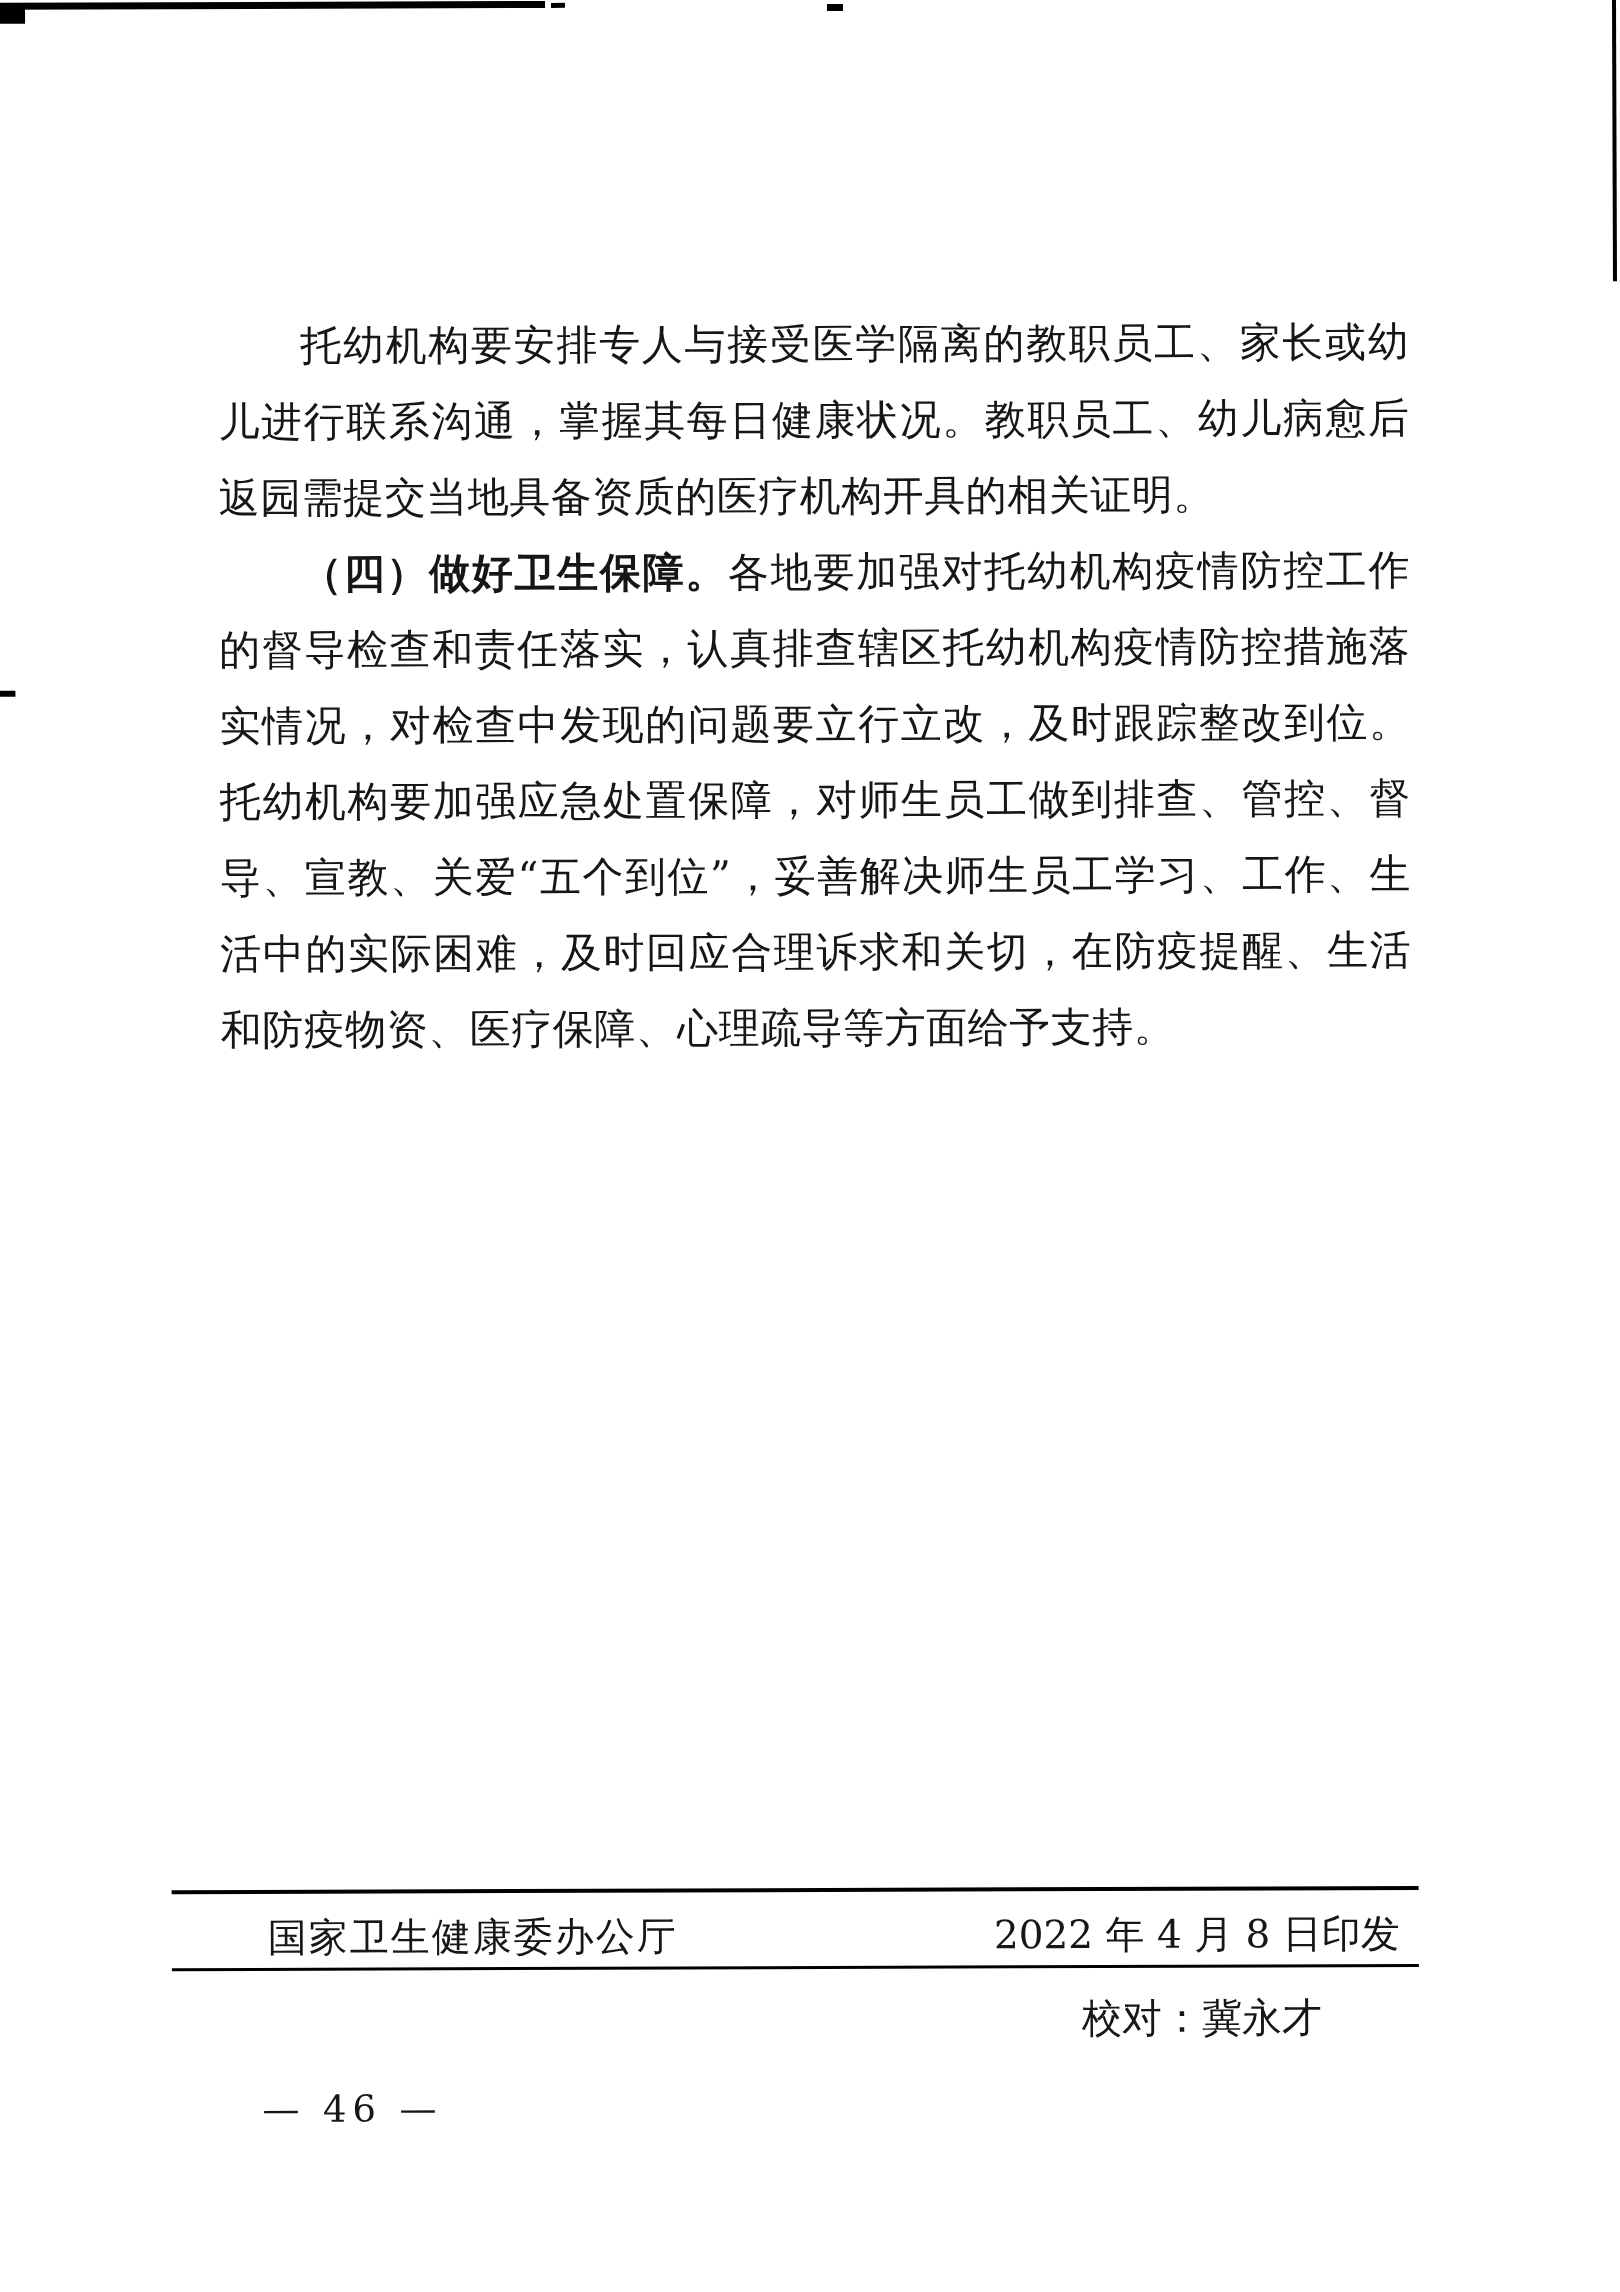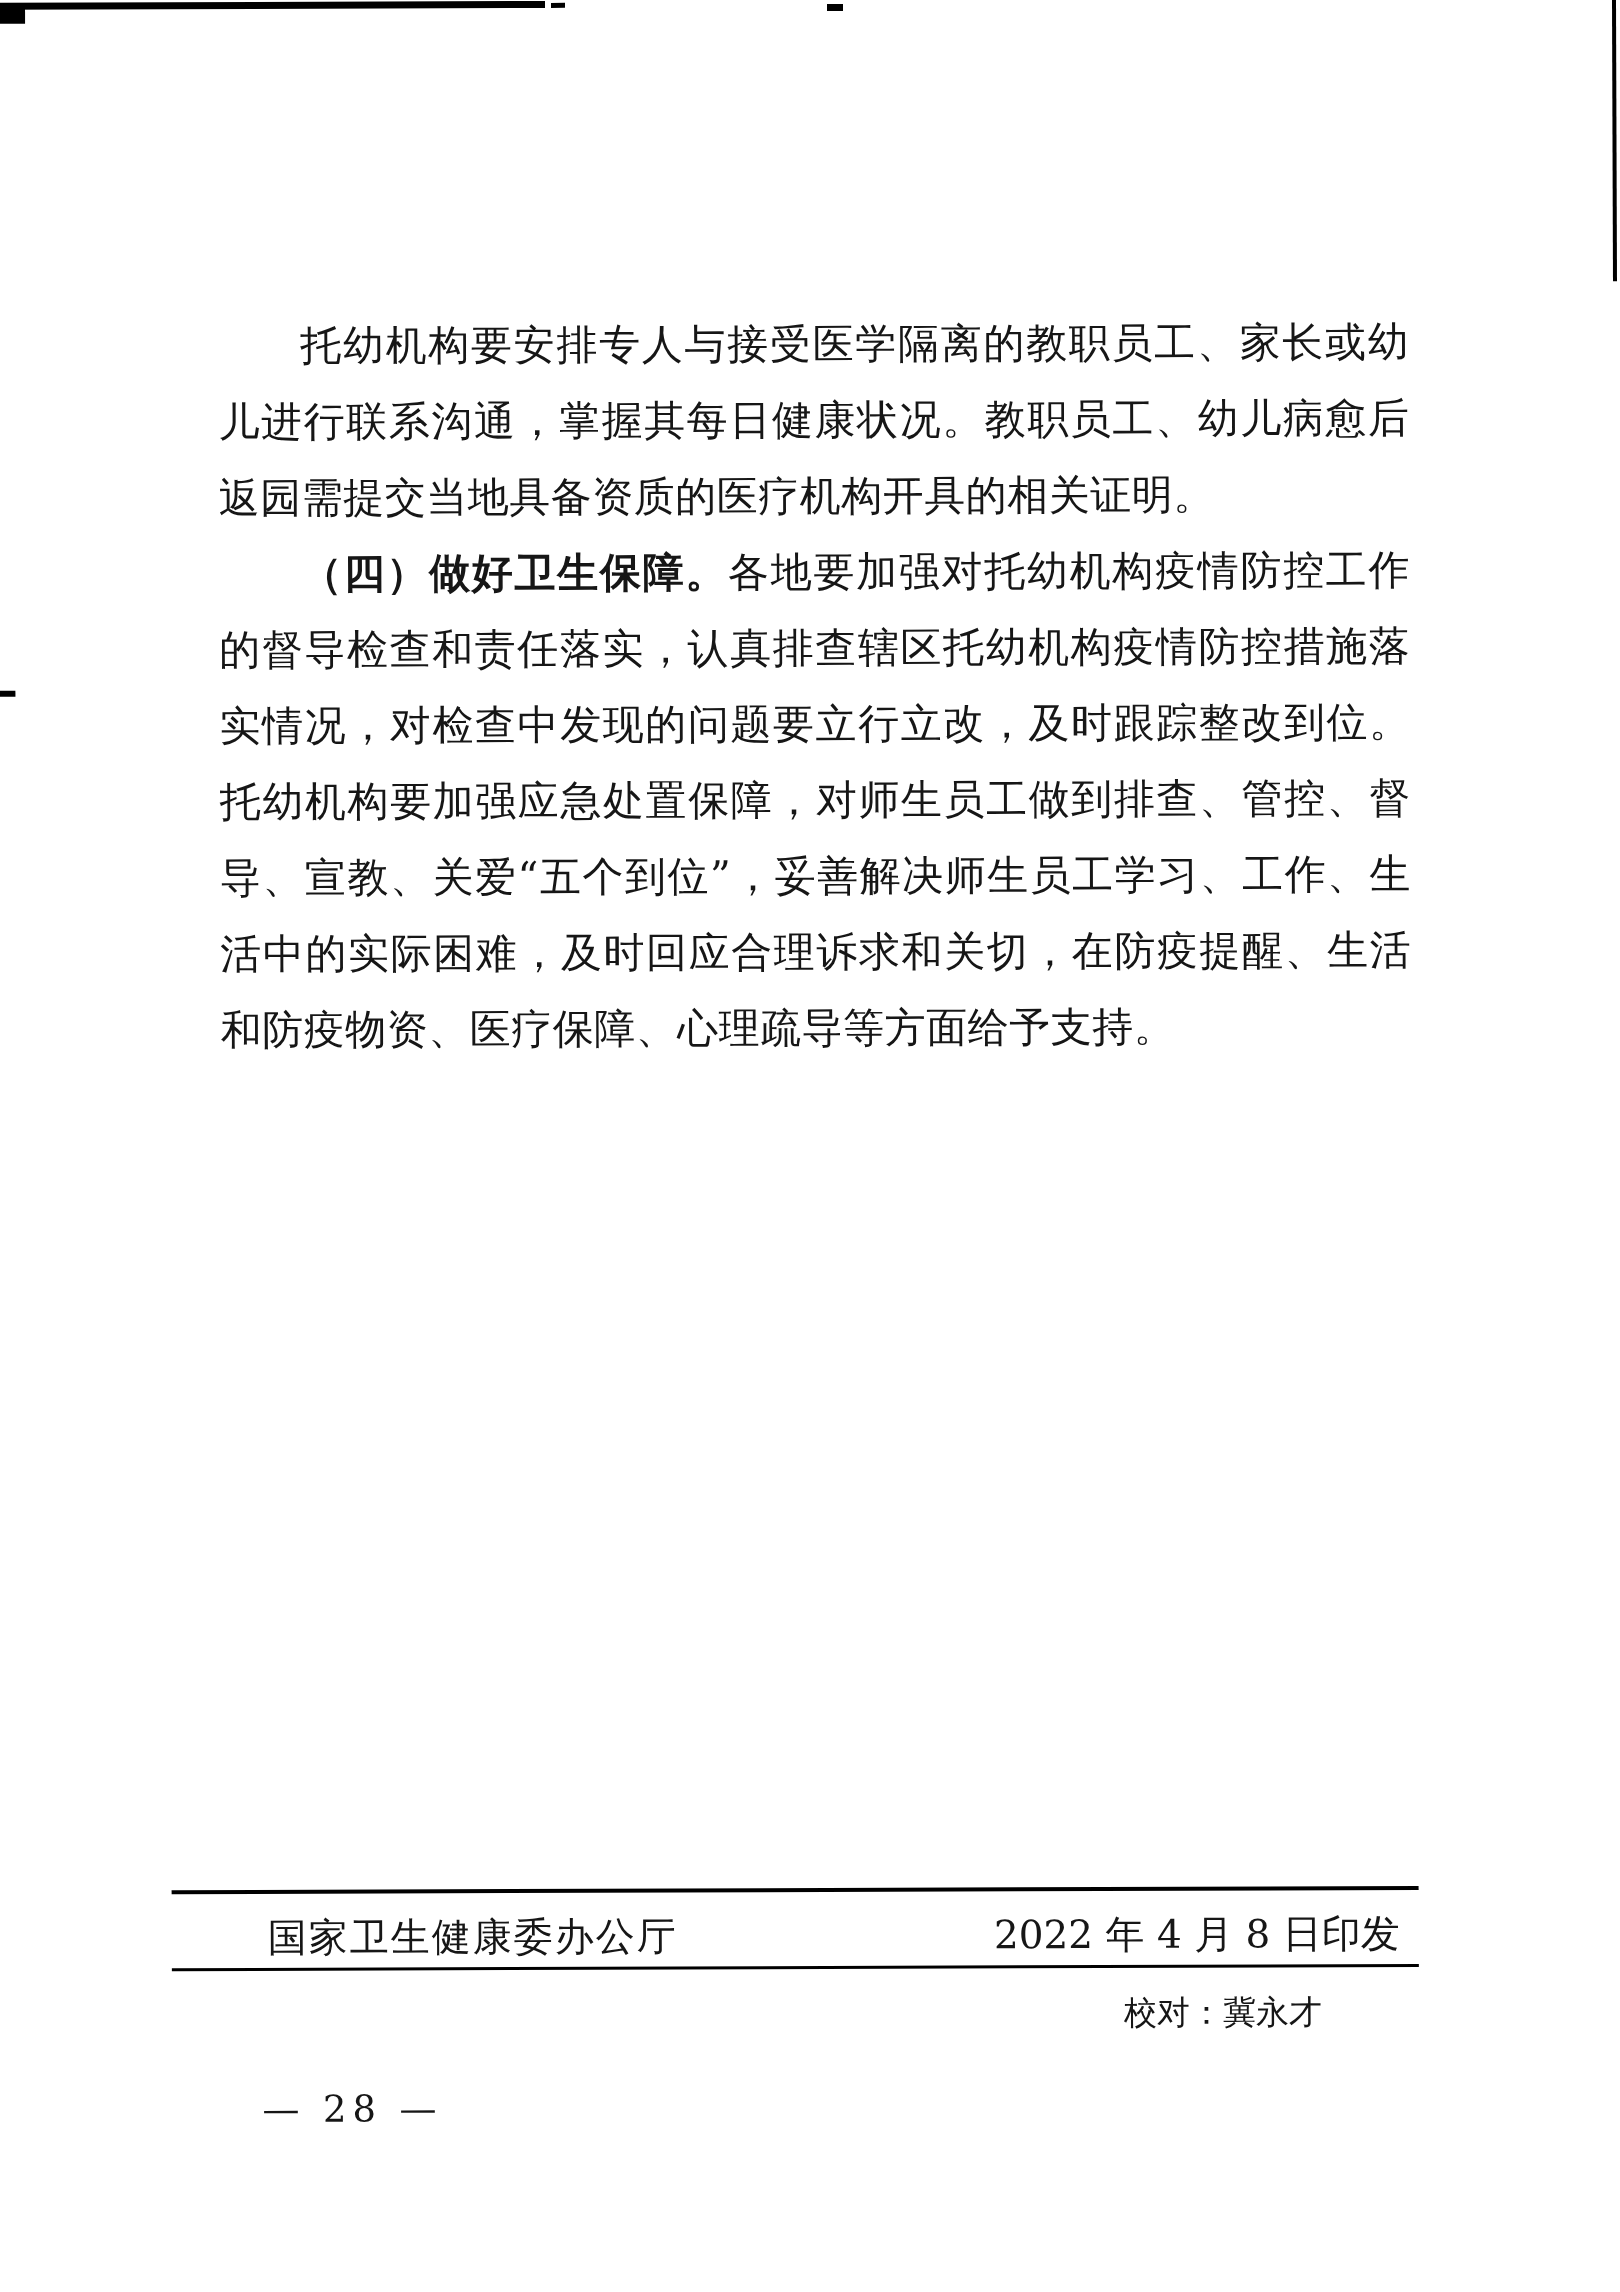--- a/index.html
+++ b/index.html
@@ -69,21 +69,21 @@
     position: absolute;
     right: 223px;
     top: 1909px;
     font-size: 39px;
     white-space: nowrap;
   }
   .footer-proofreader {
     position: absolute;
     right: 301px;
     top: 1992px;
-    font-size: 33px;
+    font-size: 40px;
     white-space: nowrap;
   }
   .page-number {
     position: absolute;
     left: 259px;
     top: 2086px;
     font-size: 37px;
     letter-spacing: 5.9px;
     white-space: nowrap;
   }
@@ -108,16 +108,16 @@
       <span class="section-lead">（四）做好卫生保障。</span><span>各地要加强对托幼机构疫情防控工作的督导检查和责任落实，认真排查辖区托幼机构疫情防控措施落实情况，对检查中发现的问题要立行立改，及时跟踪整改到位。托幼机构要加强应急处置保障，对师生员工做到排查、管控、督导、宣教、关爱“五个到位”，妥善解决师生员工学习、工作、生活中的实际困难，及时回应合理诉求和关切，在防疫提醒、生活和防疫物资、医疗保障、心理疏导等方面给予支持。</span>
     </p>
   </div>
 
   <div class="footer-rule footer-rule-top"></div>
   <span class="footer-issuer">国家卫生健康委办公厅</span>
   <span class="footer-date">2022 年 4 月 8 日印发</span>
   <div class="footer-rule footer-rule-bottom"></div>
   <span class="footer-proofreader">校对：冀永才</span>
 
-  <span class="page-number">— 28 —</span>
+  <span class="page-number">— 46 —</span>
 
 </div>
 
 
 </body></html>

